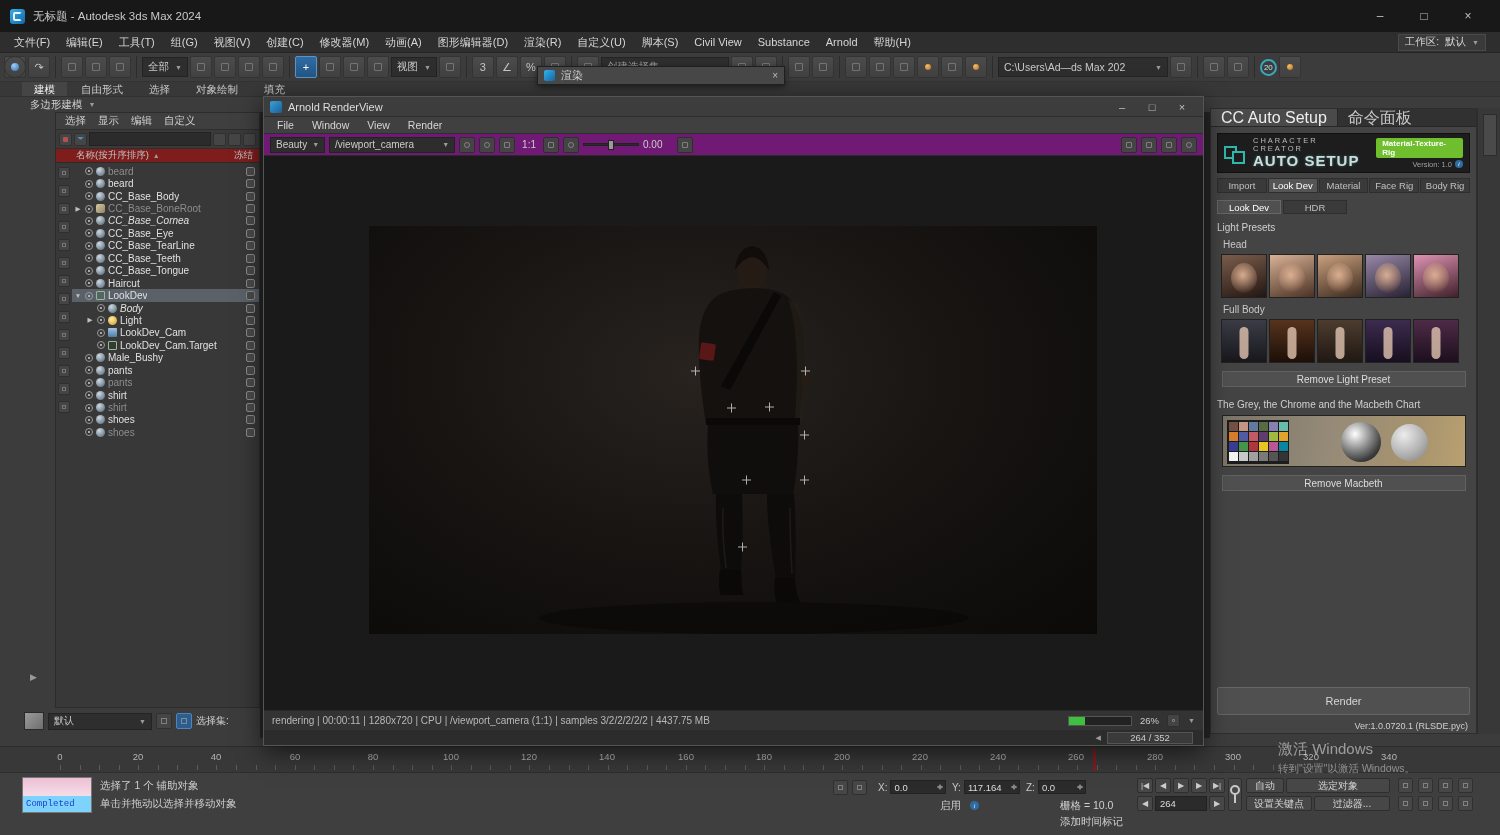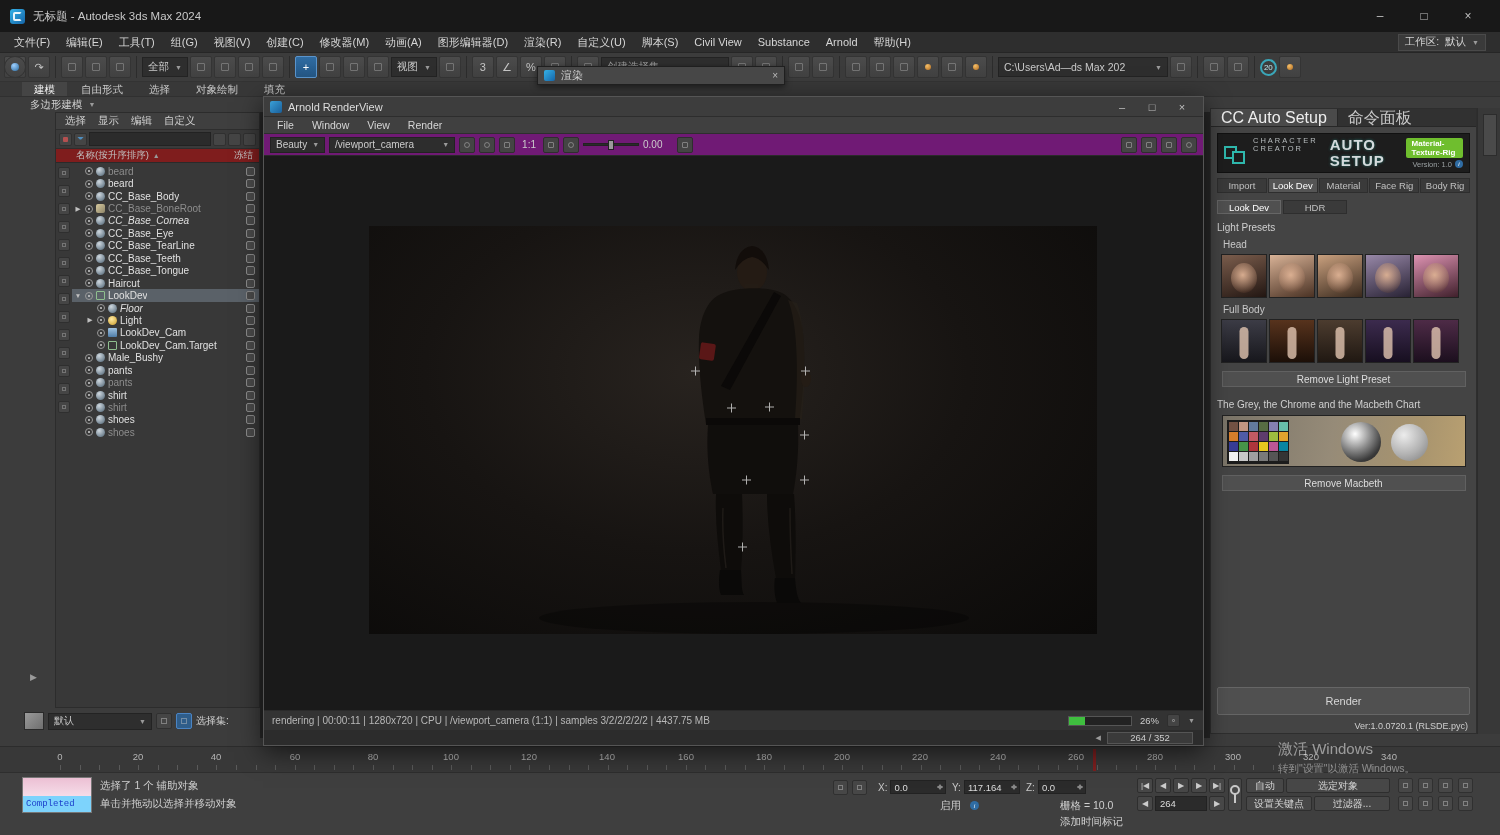--- a/index.html
+++ b/index.html
@@ -118,21 +118,21 @@
 
   
   #cpanel{position:absolute;left:1210px;top:108px;width:267px;height:626px;background:#444;border:1px solid #2e2e2e;padding:0 6px}
   #cp-tabs{display:flex;height:18px;margin:0 -6px;background:#313131;border-bottom:1px solid #272727}
   .cp-tab{padding:0 10px;line-height:17px;font-size:16px;color:#c8c8c8}
   .cp-tab.active{background:#4a4a4a;color:#eee;border-right:1px solid #272727}
   #cp-banner{margin-top:6px;height:40px;background:#1d1d1d;border:1px solid #111;display:flex;align-items:center;gap:7px;padding:0 6px}
   .cc-logo{width:22px;height:20px;position:relative;flex:none}
   .cc-logo::before{content:"";position:absolute;left:0;top:3px;width:9px;height:9px;border:2px solid #2fb8ad}
   .cc-logo::after{content:"";position:absolute;left:8px;top:8px;width:9px;height:9px;border:2px solid #2fb8ad;background:#1d1d1d}
-  .brand{display:flex;flex-direction:row;line-height:1.05}
+  .brand{display:flex;flex-direction:column;line-height:1.05}
   .brand .b1{font-size:7.5px;letter-spacing:2px;color:#b8bdbf}
   .brand .b2{font-size:15px;font-weight:bold;color:#d4dadc;letter-spacing:1px;text-shadow:0 0 3px rgba(47,184,173,.55)}
   .badge-col{margin-left:auto;display:flex;flex-direction:column;align-items:flex-end;gap:2px}
   .badge{background:#6fbe2e;color:#fff;font-size:8px;font-weight:bold;padding:1px 6px;border-radius:2px}
   .ver-sm{font-size:7.5px;color:#9aa0a2;display:flex;gap:3px;align-items:center}
   .info-dot{width:8px;height:8px;border-radius:50%;background:#2f6ca3;color:#fff;font-size:6px;display:flex;align-items:center;justify-content:center;font-style:italic}
   #cc-tabs{display:flex;margin-top:5px;height:15px;gap:1px}
   .cc-tab{flex:1;background:#3a3a3a;border:1px solid #2e2e2e;font-size:9.5px;color:#c0c0c0;display:flex;align-items:center;justify-content:center}
   .cc-tab.active{background:#555;color:#fff}
   #cc-subtabs{display:flex;gap:2px;margin-top:7px}
@@ -424,21 +424,21 @@
           <span class="sx-car">▼</span>
             <span class="sx-eye"></span>
             <span class="sx-type t-help"></span>
           <span class="sx-label">LookDev</span>
           <span class="sx-frz"></span>
         </div>
         <div class="sx-row child ital">
           <span class="sx-car"></span>
             <span class="sx-eye"></span>
             <span class="sx-type"></span>
-          <span class="sx-label">Floor</span>
+          <span class="sx-label">Body</span>
           <span class="sx-frz"></span>
         </div>
         <div class="sx-row child">
           <span class="sx-car">▶</span>
             <span class="sx-eye"></span>
             <span class="sx-type t-light"></span>
           <span class="sx-label">Light</span>
           <span class="sx-frz"></span>
         </div>
         <div class="sx-row child">

